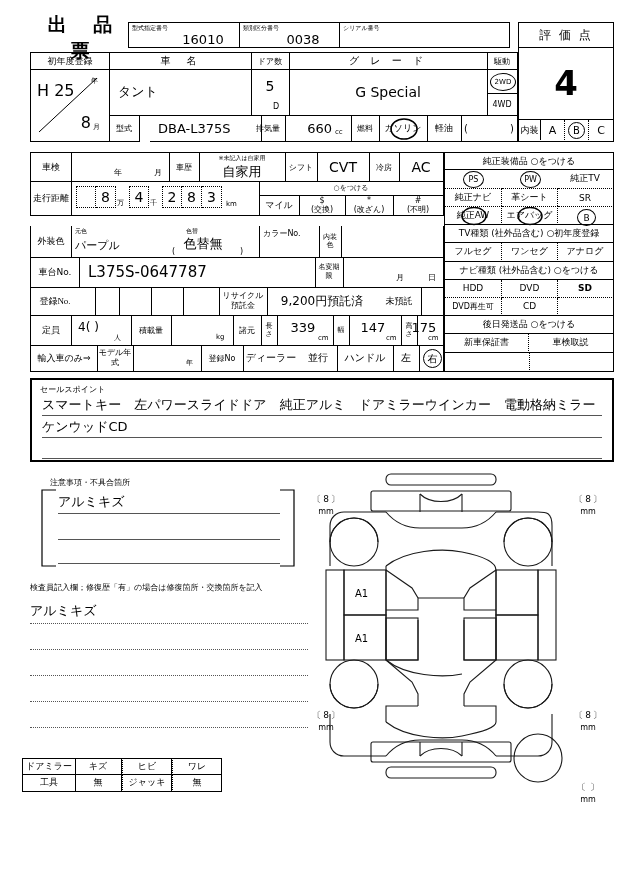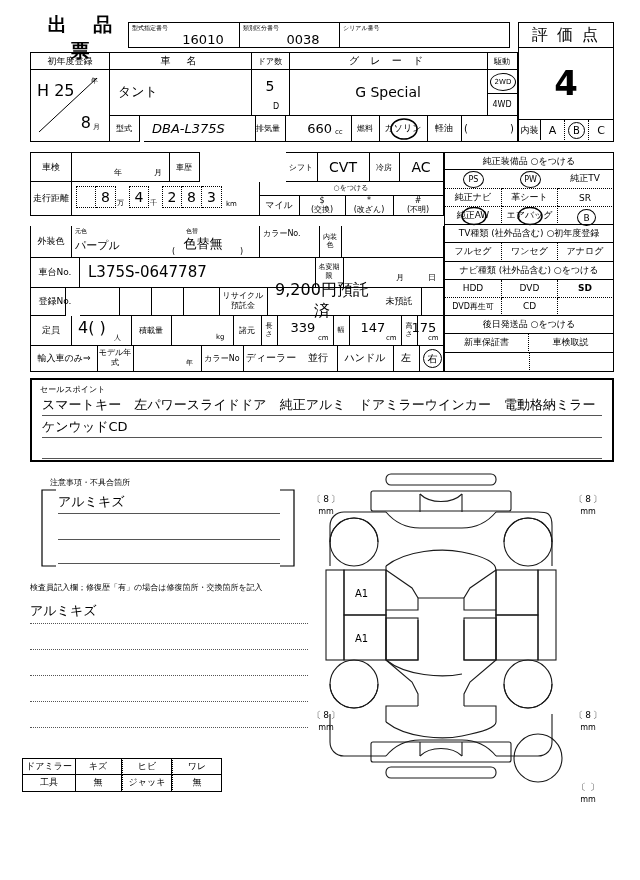--- a/index.html
+++ b/index.html
@@ -17,21 +17,21 @@
   .thick{border-width:2px;}
   .c{display:flex;align-items:center;justify-content:center;text-align:center;}
   .l{display:flex;align-items:center;justify-content:flex-start;}
   .r{display:flex;align-items:center;justify-content:flex-end;}
   .t6{font-size:6px;}
   .t7{font-size:7px;}
   .t8{font-size:8px;}
   .t9{font-size:9px;}
   .t10{font-size:10px;}
   .t11{font-size:11px;}
-  .t12{font-size:16px;}
+  .t12{font-size:12px;}
   .t13{font-size:13px;}
   .t14{font-size:14px;}
   .t16{font-size:16px;}
   .t34{font-size:34px;}
   .circ{border:1.5px solid #000;border-radius:50%;display:inline-flex;align-items:center;justify-content:center;}
   .ul{border-bottom:1px solid #555;}
   .dashline{border-bottom:1px dotted #555;}
   .title{letter-spacing:10px;font-size:19px;font-weight:bold;}
   svg{display:block;}
 </style>
@@ -116,21 +116,21 @@
   <div class="bx b" style="left:488px;top:70px;width:30px;height:24px;border-top:none;border-left:none;">
     <span class="circ t7" style="position:absolute;left:2px;top:3px;width:24px;height:16px;">2WD</span>
   </div>
   <div class="bx b" style="left:488px;top:94px;width:30px;height:22px;border-top:none;border-left:none;text-decoration:underline;">
     <div class="bx c t8" style="left:0;top:0;width:28px;height:20px;">4WD</div>
   </div>
 
   <div class="bx b" style="left:110px;top:116px;width:30px;height:26px;border-top:none;border-left:none;">
     <div class="bx c t8" style="left:0;top:0;width:28px;height:24px;">型式</div>
   </div>
-  <div class="bx b" style="left:144px;top:116px;width:112px;height:26px;border-top:none;border-left:none;font-style:italic;">
+  <div class="bx b" style="left:150px;top:116px;width:112px;height:26px;border-top:none;border-left:none;">
     <div class="bx l t13" style="left:8px;top:2px;width:104px;height:20px;">DBA-L375S</div>
   </div>
   <div class="bx b" style="left:252px;top:116px;width:34px;height:26px;border-top:none;border-left:none;">
     <div class="bx c t8" style="left:0;top:0;width:32px;height:24px;">排気量</div>
   </div>
   <div class="bx b" style="left:286px;top:116px;width:66px;height:26px;border-top:none;border-left:none;">
     <div class="bx r t13" style="left:0;top:2px;width:46px;height:20px;">660</div>
     <div class="bx t7" style="left:49px;top:12px;width:14px;height:10px;">cc</div>
   </div>
   <div class="bx b" style="left:352px;top:116px;width:28px;height:26px;border-top:none;border-left:none;">
@@ -152,20 +152,24 @@
 
   <div class="bx b" style="left:30px;top:152px;width:42px;height:30px;">
     <div class="bx c t9" style="left:0;top:0;width:40px;height:28px;">車検</div>
   </div>
   <div class="bx b" style="left:72px;top:152px;width:98px;height:30px;border-left:none;">
     <div class="bx t8" style="left:42px;top:14px;width:14px;height:12px;">年</div>
     <div class="bx t8" style="left:82px;top:14px;width:14px;height:12px;">月</div>
   </div>
   <div class="bx b" style="left:170px;top:152px;width:30px;height:30px;border-left:none;">
     <div class="bx c t8" style="left:0;top:0;width:28px;height:28px;">車歴</div>
+  </div>
+  <div class="bx b" style="left:200px;top:152px;width:86px;height:30px;border-left:none;">
+    <div class="bx c t6" style="left:0;top:1px;width:84px;height:9px;">※未記入は自家用</div>
+    <div class="bx c t13" style="left:0;top:10px;width:84px;height:18px;">自家用</div>
   </div>
   <div class="bx b" style="left:286px;top:152px;width:32px;height:30px;border-left:none;">
     <div class="bx c t8" style="left:0;top:0;width:30px;height:28px;">シフト</div>
   </div>
   <div class="bx b" style="left:318px;top:152px;width:52px;height:30px;border-left:none;">
     <div class="bx c t14" style="left:0;top:0;width:50px;height:28px;">CVT</div>
   </div>
   <div class="bx b" style="left:370px;top:152px;width:30px;height:30px;border-left:none;">
     <div class="bx c t8" style="left:0;top:0;width:28px;height:28px;">冷房</div>
   </div>
@@ -237,21 +241,21 @@
   <div class="bx b" style="left:316px;top:258px;width:28px;height:30px;border-top:none;border-left:none;">
     <div class="bx c t7" style="left:0;top:0;width:26px;height:28px;line-height:9px;">
         <span>名変期限</span>
       </div>
   </div>
   <div class="bx b" style="left:344px;top:258px;width:100px;height:30px;border-top:none;border-left:none;">
     <div class="bx t8" style="left:52px;top:14px;width:14px;height:12px;">月</div>
     <div class="bx t8" style="left:84px;top:14px;width:14px;height:12px;">日</div>
   </div>
 
-  <div class="bx b" style="left:30px;top:288px;width:36px;height:28px;border-top:none;">
+  <div class="bx b" style="left:30px;top:288px;width:66px;height:28px;border-top:none;font-family:Liberation Serif, serif;">
     <div class="bx c t9" style="left:0;top:0;width:48px;height:26px;">登録No.</div>
   </div>
   <div class="bx b" style="left:80px;top:288px;width:40px;height:28px;border-top:none;border-left:none;"></div>
   <div class="bx b" style="left:120px;top:288px;width:32px;height:28px;border-top:none;border-left:none;"></div>
   <div class="bx b" style="left:152px;top:288px;width:32px;height:28px;border-top:none;border-left:none;"></div>
   <div class="bx b" style="left:184px;top:288px;width:36px;height:28px;border-top:none;border-left:none;"></div>
   <div class="bx b" style="left:220px;top:288px;width:48px;height:28px;border-top:none;border-left:none;">
     <div class="bx c t8" style="left:0;top:0;width:46px;height:26px;line-height:10px;">
         <span>リサイクル預託金</span>
       </div>
@@ -312,21 +316,21 @@
   </div>
   <div class="bx b" style="left:98px;top:346px;width:36px;height:26px;border-top:none;border-left:none;">
     <div class="bx c t8" style="left:0;top:0;width:34px;height:24px;line-height:10px;">
         <span>モデル年式</span>
       </div>
   </div>
   <div class="bx b" style="left:134px;top:346px;width:68px;height:26px;border-top:none;border-left:none;">
     <div class="bx t7" style="left:52px;top:12px;width:14px;height:10px;">年</div>
   </div>
   <div class="bx b" style="left:202px;top:346px;width:42px;height:26px;border-top:none;border-left:none;">
-    <div class="bx c t8" style="left:0;top:0;width:40px;height:24px;">カラーNo</div>
+    <div class="bx c t8" style="left:0;top:0;width:40px;height:24px;">登録No</div>
   </div>
   <div class="bx b dr" style="left:244px;top:346px;width:56px;height:26px;border-top:none;border-left:none;border-right:none;">
     <div class="bx c t10" style="left:0;top:0;width:54px;height:24px;">ディーラー</div>
   </div>
   <div class="bx b" style="left:300px;top:346px;width:38px;height:26px;border-top:none;border-left:none;">
     <div class="bx c t10" style="left:0;top:0;width:36px;height:24px;">並行</div>
   </div>
   <div class="bx b" style="left:338px;top:346px;width:56px;height:26px;border-top:none;border-left:none;">
     <div class="bx c t10" style="left:0;top:0;width:54px;height:24px;">ハンドル</div>
   </div>

